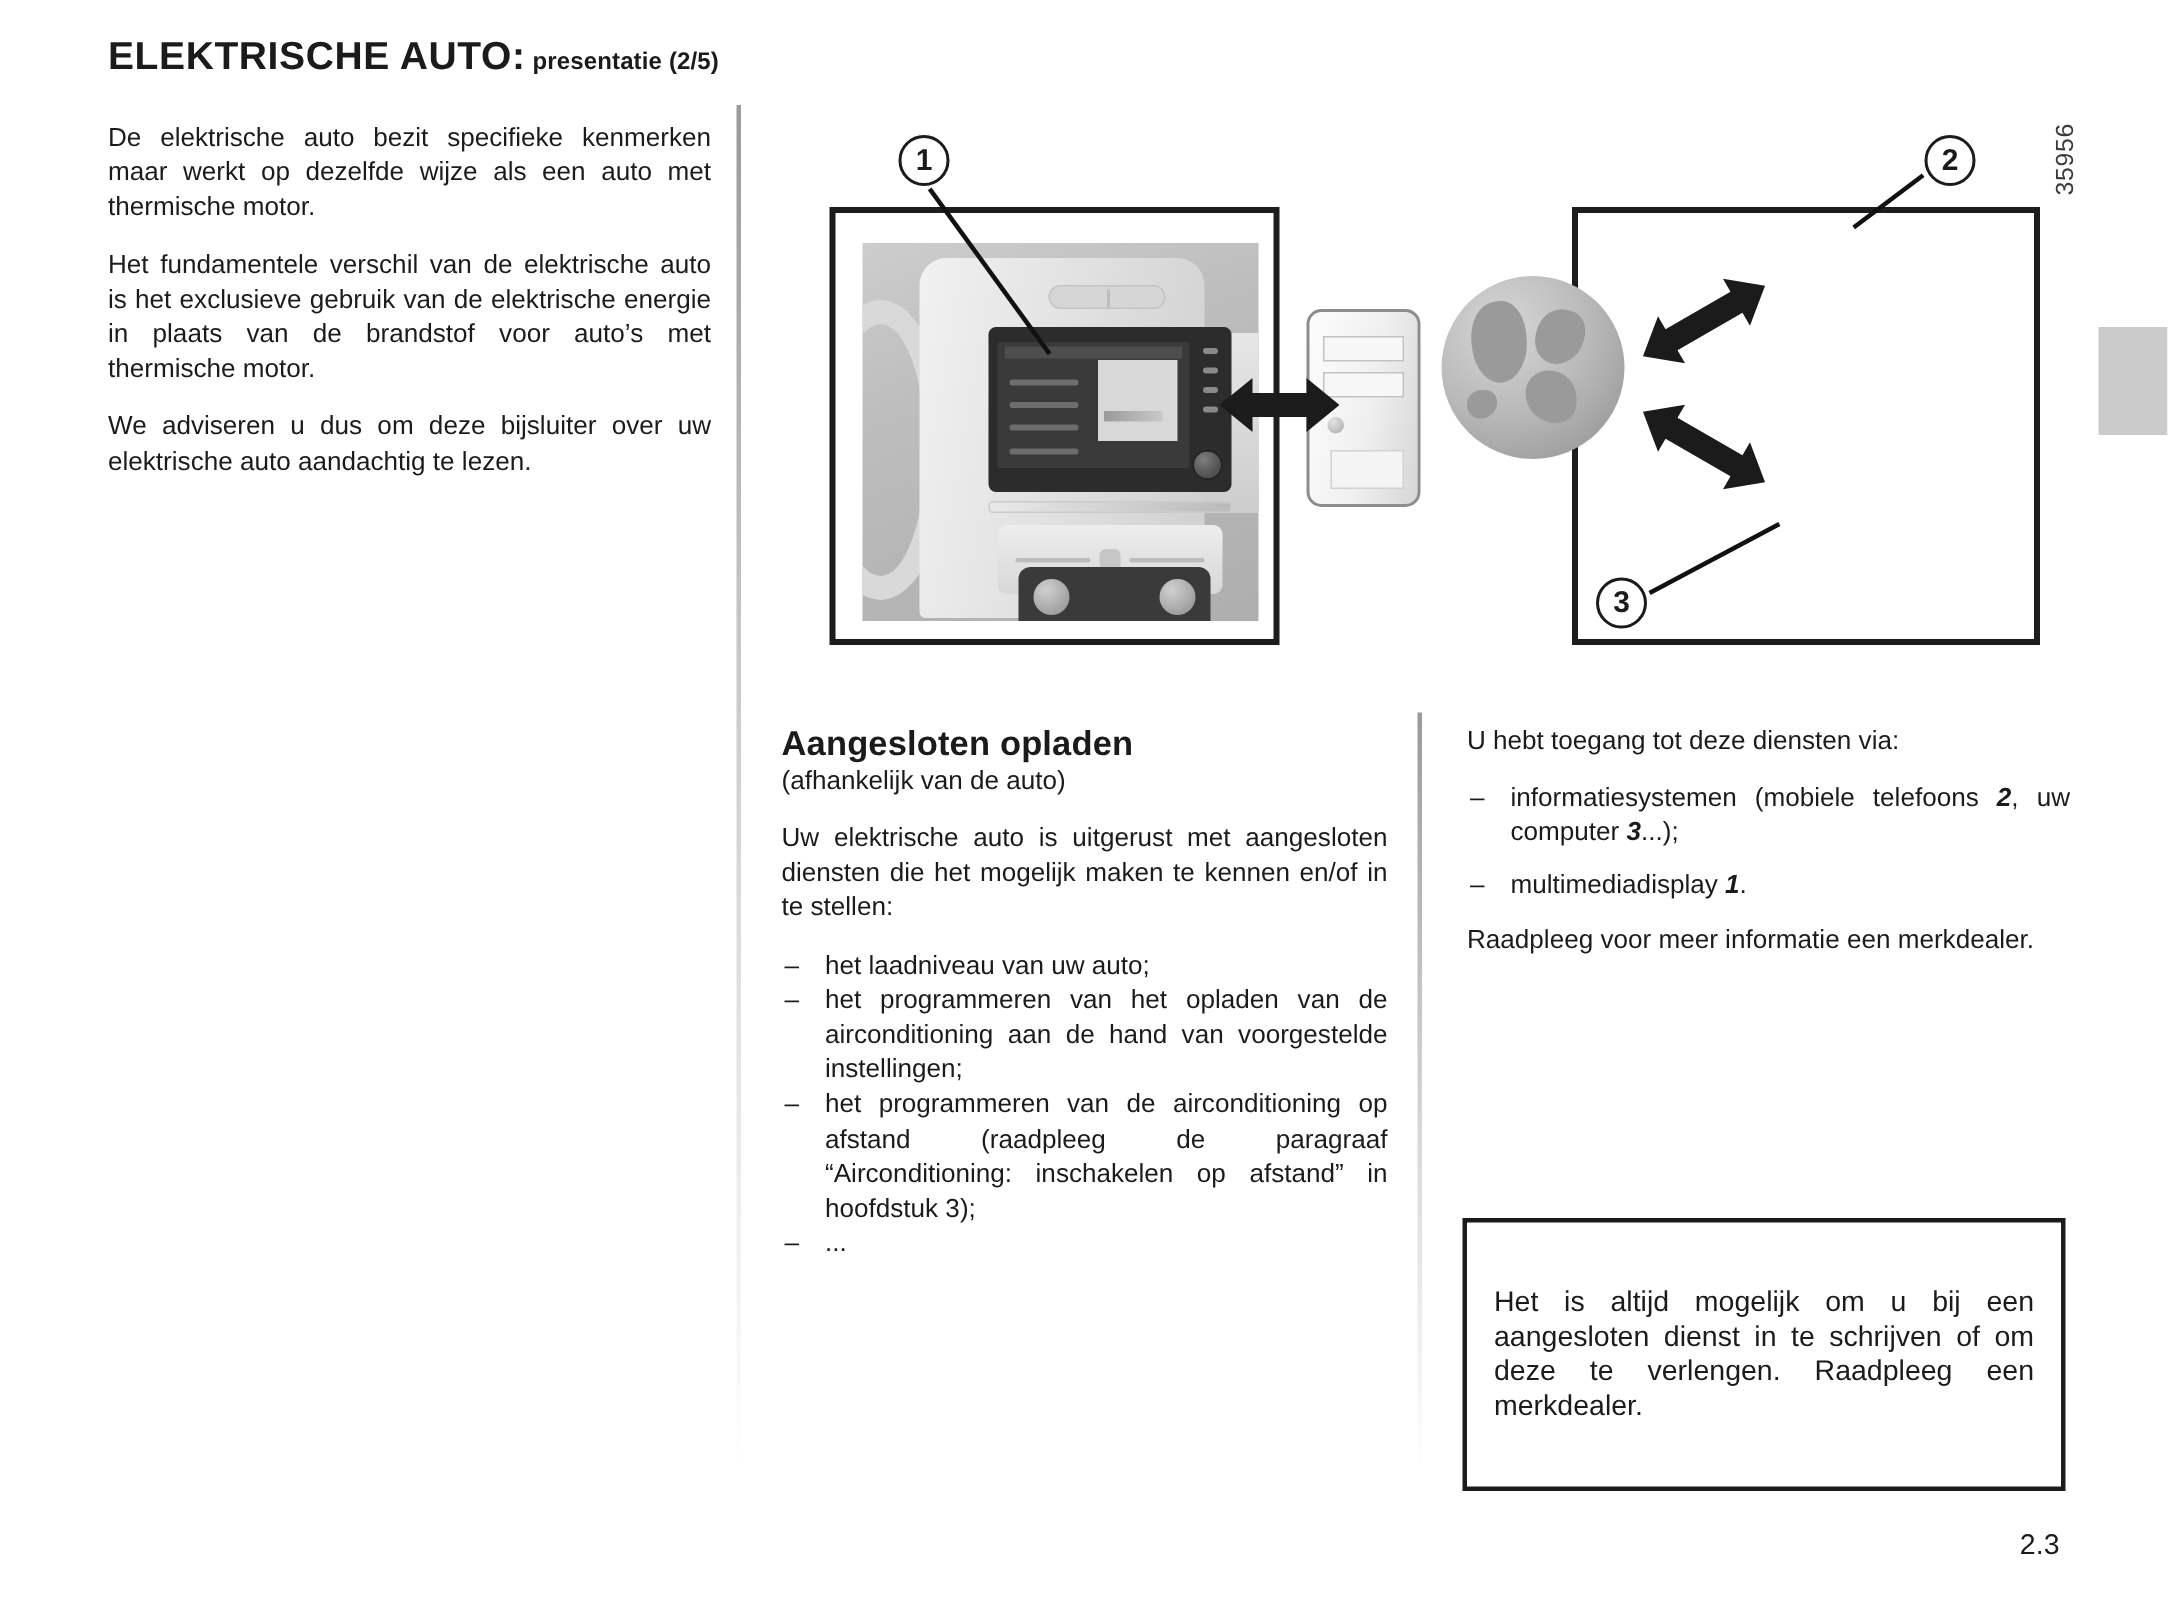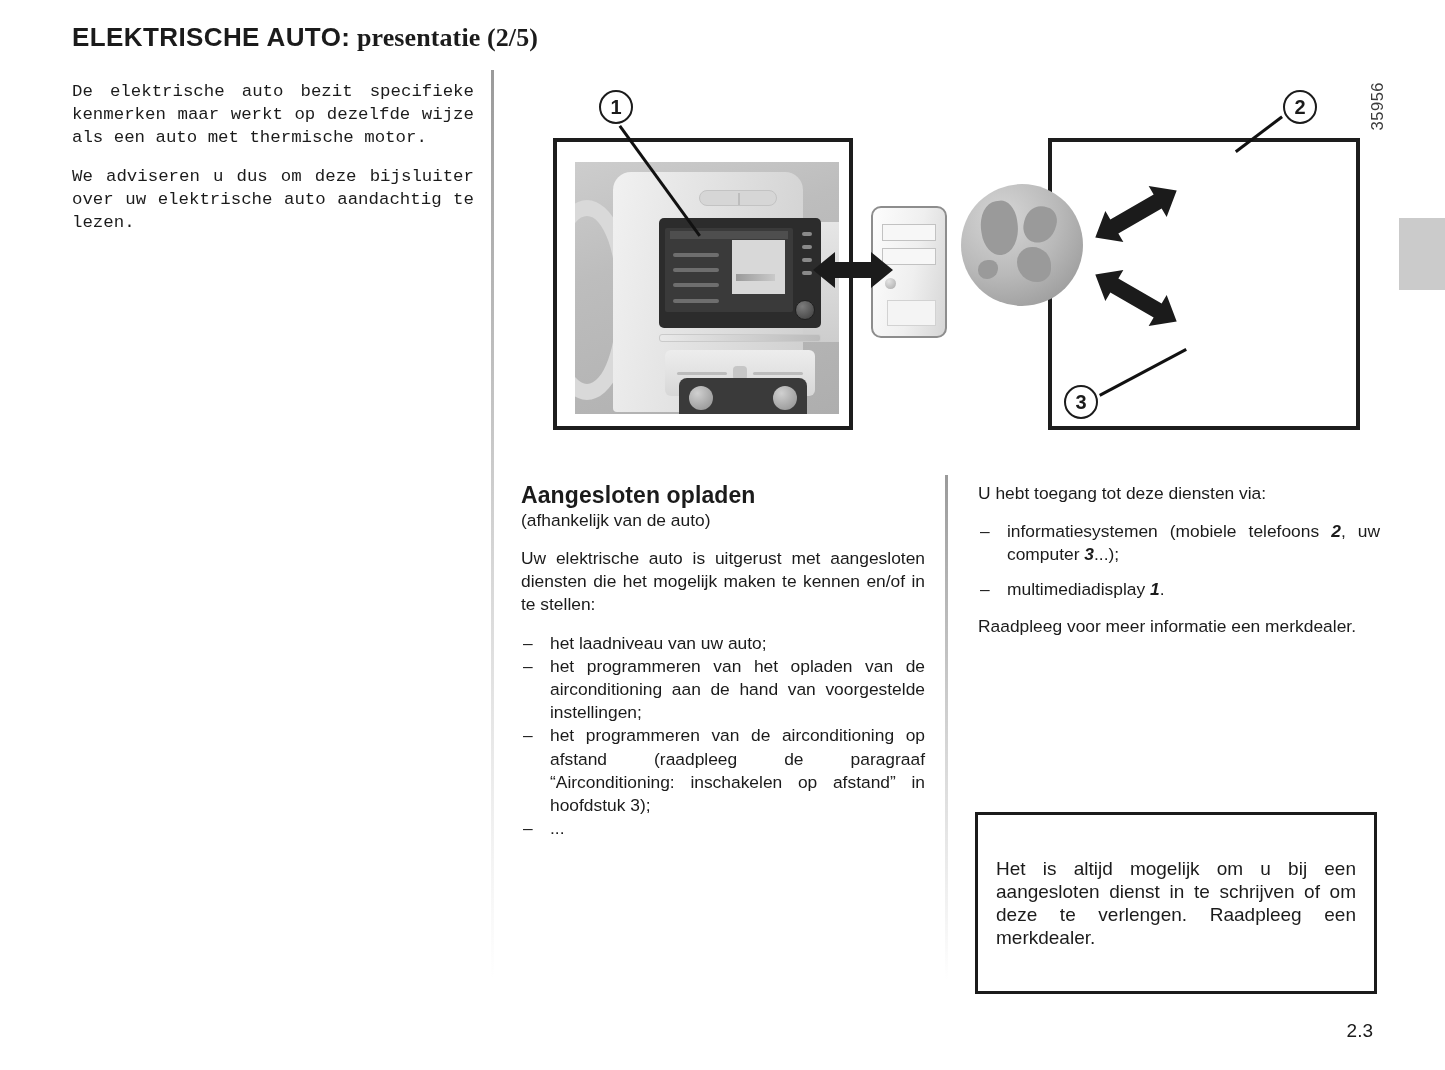--- a/index.html
+++ b/index.html
@@ -12,21 +12,21 @@
   }
   .page { position: relative; width: 1445px; height: 1070px; }
 
   
   .page-title {
     position: absolute; left: 72px; top: 22px;
     font-size: 25.5px; font-weight: bold; letter-spacing: .1px;
     white-space: nowrap;
   }
   .page-title .t-main { font-size: 26px; letter-spacing: .4px; }
-  .page-title .t-sub  { font-size: 26px; font-family: Liberation Serif, serif; }
+  .page-title .t-sub  { font-size: 16px; }
 
   
   .divider {
     position: absolute; width: 3px;
     background: linear-gradient(to bottom, #9a9a9a 0%, #b4b4b4 22%, #d7d7d7 55%, #f2f2f2 85%, #ffffff 100%);
   }
   #divider-left  { left: 491px; top: 70px;  height: 910px; }
   #divider-mid   { left: 945px; top: 475px; height: 505px; }
 
   
@@ -38,21 +38,21 @@
 
   
   .col { position: absolute; }
   .para {
     font-size: 17.4px; line-height: 23.2px;
     text-align: justify; text-justify: inter-word;
     margin-bottom: 15px;
   }
   .para:last-child { margin-bottom: 0; }
 
-  #col-left { left: 72px; top: 80px; width: 402px; font-family: Liberation Mono, monospace; }
+  #col-left { left: 72px; top: 80px; width: 402px; }
   #col-mid  { left: 521px; top: 482px; width: 404px; }
   #col-right{ left: 978px; top: 482px; width: 402px; }
 
   .section-title {
     font-size: 23px; font-weight: bold; line-height: 27px;
     letter-spacing: .1px;
   }
   .section-subtitle {
     font-size: 17.4px; line-height: 22px; margin-bottom: 16px;
   }
@@ -254,20 +254,21 @@
     <span class="t-main">ELEKTRISCHE AUTO:</span><span class="t-sub"> presentatie (2/5)</span>
   </div>
 
   <div class="divider" id="divider-left"></div>
   <div class="divider" id="divider-mid"></div>
 
   <div class="chapter-tab"></div>
 
   <div class="col" id="col-left">
     <p class="para">De elektrische auto bezit specifieke kenmerken maar werkt op dezelfde wijze als een auto met thermische motor.</p>
+    <p class="para">Het fundamentele verschil van de elektrische auto is het exclusieve gebruik van de elektrische energie in plaats van de brandstof voor auto’s met thermische motor.</p>
     <p class="para">We adviseren u dus om deze bijsluiter over uw elektrische auto aandachtig te lezen.</p>
   </div>
 
   <div class="illustration">
 
     <div class="ref-number">35956</div>
 
     <div class="frame" id="frame-car">
       <div class="car-photo">
         <div class="steering"></div>

